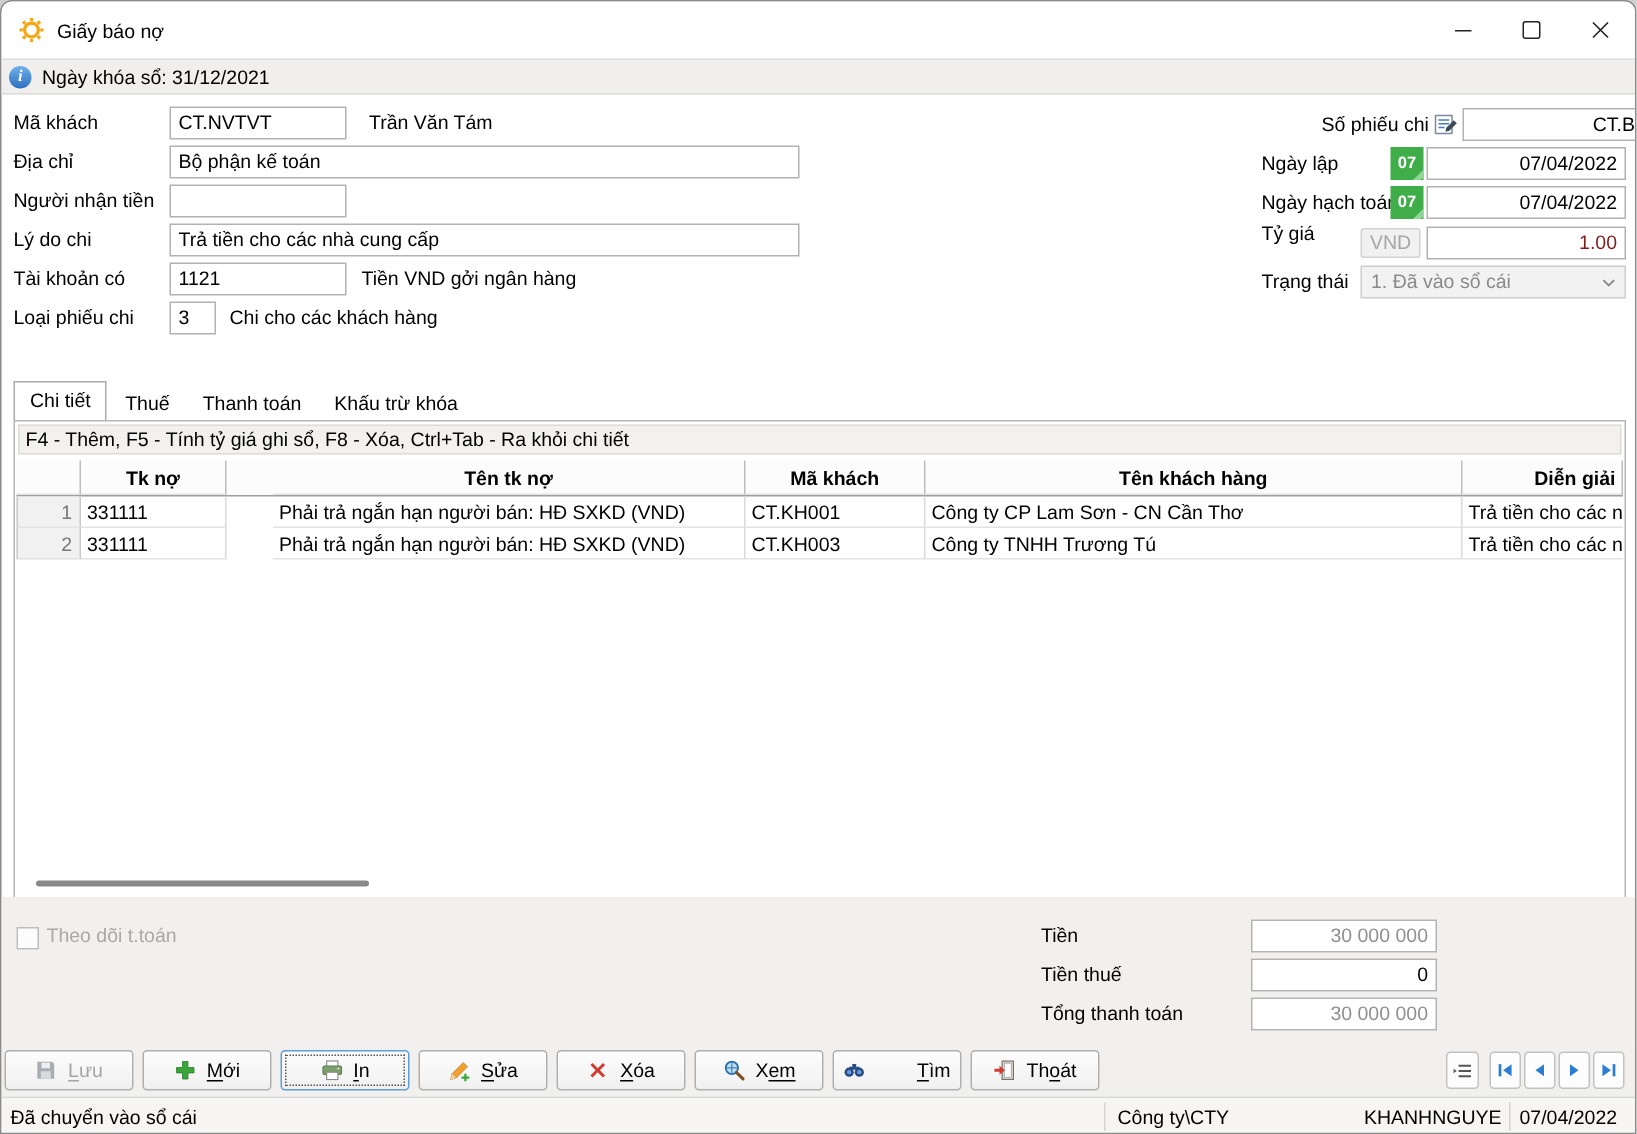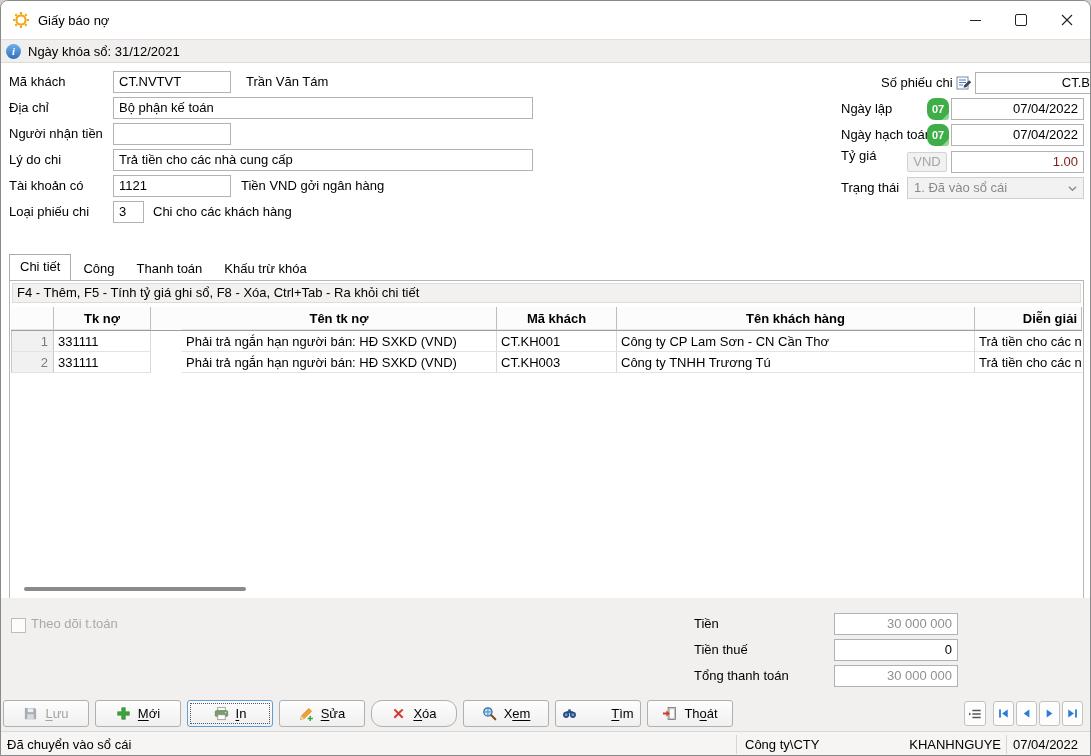--- a/index.html
+++ b/index.html
@@ -22,21 +22,21 @@
          color:#fff;font-weight:bold;font-size:11px;font-family:"Liberation Serif",serif;
          display:flex;align-items:center;justify-content:center;margin-left:5px;font-style:italic;}
   .infobar .itext{margin-left:7px;}
   
   .lbl{position:absolute;height:22px;line-height:22px;white-space:nowrap;}
   .tb{position:absolute;background:#fff;border:1px solid #b2b2b2;height:22px;box-sizing:border-box;
       padding:1px 5px;line-height:18px;white-space:nowrap;overflow:hidden;font-size:13px;}
   .tb.r{text-align:right;}
   .tb.dis{color:#8f8f8f;}
   .desc{position:absolute;height:22px;line-height:22px;white-space:nowrap;}
-  .cal{position:absolute;width:22px;height:22px;background:#3fae49;border-radius:8px;color:#fff;
+  .cal{position:absolute;width:22px;height:22px;background:#3fae49;border-radius:0;color:#fff;
        font-weight:bold;font-size:11px;display:flex;align-items:center;justify-content:center;}
   .cal::after{content:"";position:absolute;right:0;bottom:0;border-style:solid;border-width:0 0 7px 7px;
        border-color:transparent transparent #8fd796 transparent;border-bottom-right-radius:3px;}
   .vndbox{position:absolute;background:#f1f1f1;border:1px solid #d2d2d2;color:#a6a6a6;height:20px;
        box-sizing:border-box;text-align:center;line-height:18px;border-radius:2px;}
   .select{position:absolute;background:#f2f2f2;border:1px solid #cfcfcf;height:22px;box-sizing:border-box;
        color:#8a8a8a;padding:1px 6px;line-height:18px;}
   .select .chev{position:absolute;right:6px;top:6px;width:9px;height:9px;}
   
   .tabs{position:absolute;left:8px;top:254px;display:flex;align-items:flex-end;height:25px;}
@@ -160,21 +160,21 @@
     <span>1. Đã vào sổ cái</span>
     <span class="chev">
       <svg viewBox="0 0 10 10" width="9" height="9">
           <path d="M1 3l4 4 4-4" fill="none" stroke="#8a8a8a" stroke-width="1.4"></path>
         </svg>
     </span>
   </div>
 
   <div class="tabs">
     <div class="tab active">Chi tiết</div>
-    <div class="tab">Công</div>
+    <div class="tab">Thuế</div>
     <div class="tab">Thanh toán</div>
     <div class="tab">Khấu trừ khóa</div>
   </div>
 
   <div class="groupbox">
     <div class="hintbar">F4 - Thêm, F5 - Tính tỷ giá ghi sổ, F8 - Xóa, Ctrl+Tab - Ra khỏi chi tiết</div>
     <div class="grid">
       <div class="grow ghead">
         <div class="gc c0"></div>
         <div class="gc c1">Tk nợ</div>
@@ -246,21 +246,21 @@
 
     <div class="btn" style="left:278px;">
       <svg viewBox="0 0 16 16" width="15" height="15">
         <path d="M1.5 14.5l1-4 8-8 3 3-8 8z" fill="#f0a030" stroke="#c07820" stroke-width="0.5"></path>
         <path d="M1.5 14.5l1-4 3 3z" fill="#ecd3ac"></path>
         <path d="M9.2 12.4h2v-2h1.6v2h2V14h-2v2h-1.6v-2h-2z" fill="#3aa63a"></path>
       </svg>
       <span><span></span><u>S</u><span>ửa</span></span>
     </div>
 
-    <div class="btn" style="left:370px;border-radius:11px;">
+    <div class="btn" style="left:370px;">
       <svg viewBox="0 0 16 16" width="15" height="15">
         <path d="M2.8 4.3L4.3 2.8 8 6.5l3.7-3.7 1.5 1.5L9.5 8l3.7 3.7-1.5 1.5L8 9.5l-3.7 3.7-1.5-1.5L6.5 8z" fill="#d23b30"></path>
       </svg>
       <span><span></span><u>X</u><span>óa</span></span>
     </div>
 
     <div class="btn" style="left:462px;">
       <svg viewBox="0 0 16 16" width="15" height="15">
         <circle cx="6.3" cy="6.3" r="4.4" fill="#bfe0f2" stroke="#2c6fae" stroke-width="1.3"></circle>
         <path d="M2.2 6.3h8.2M6.3 2.1v8.4" stroke="#2c6fae" stroke-width="0.7"></path>

